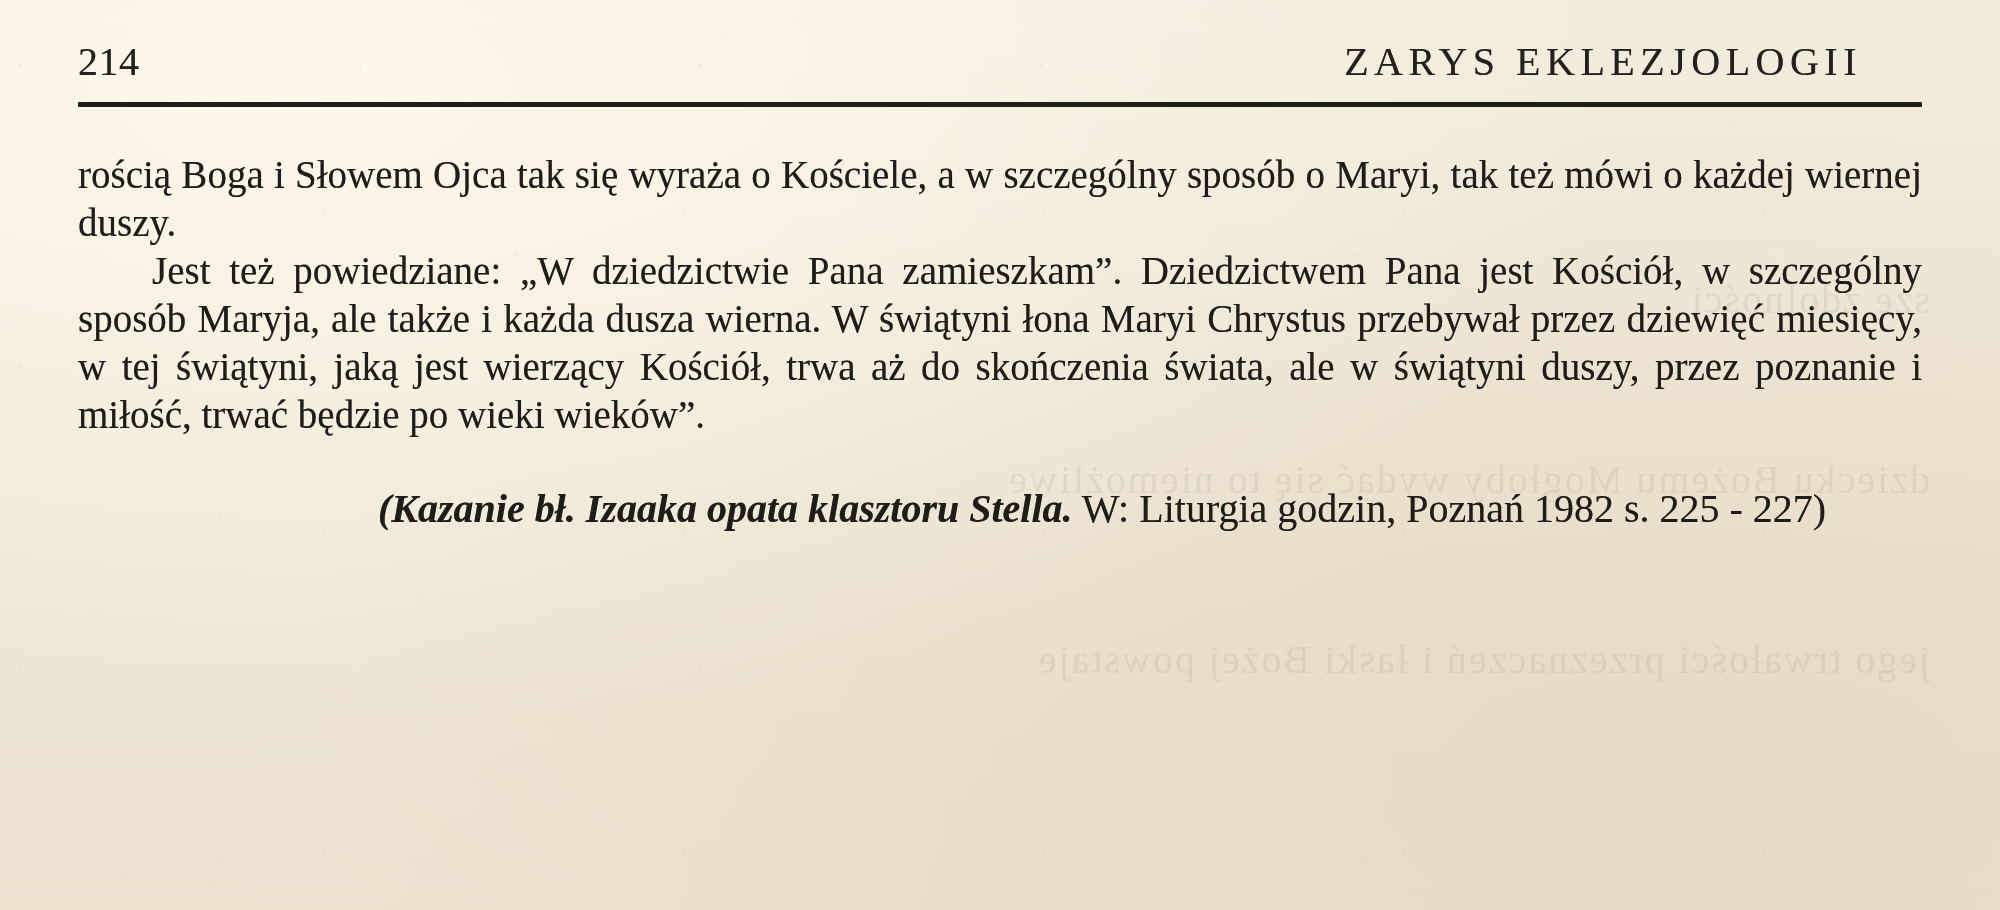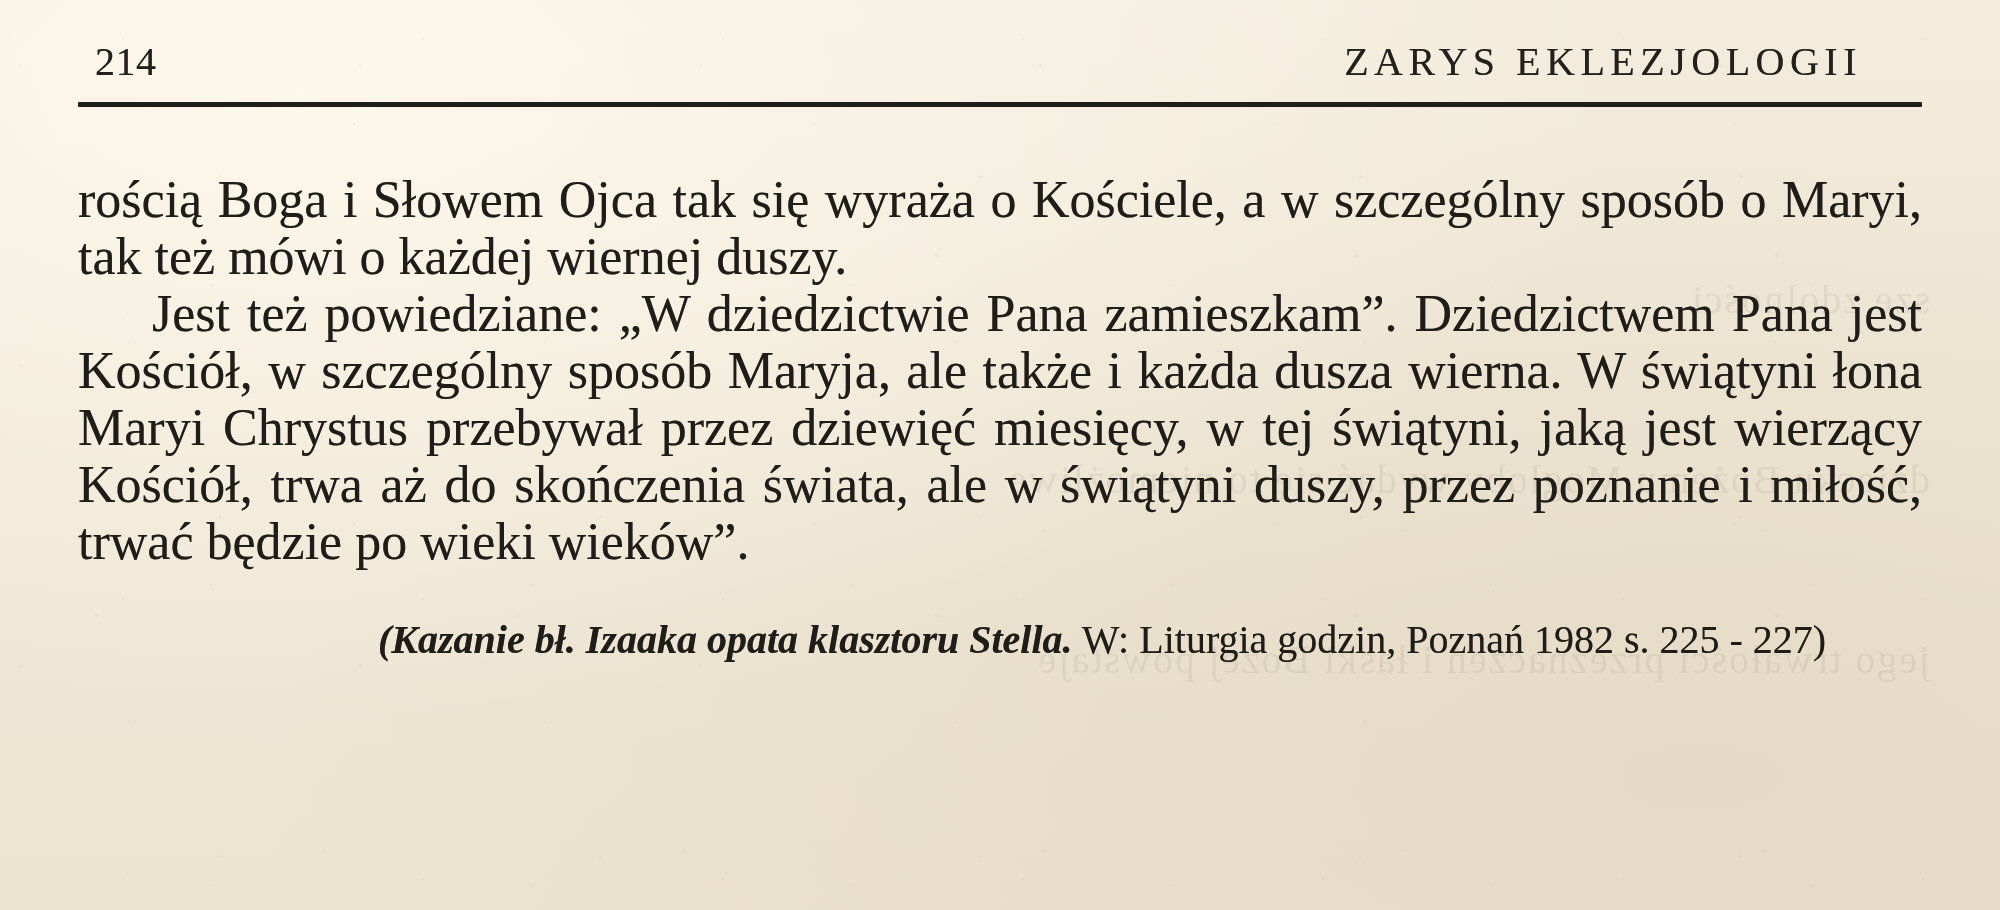--- a/index.html
+++ b/index.html
@@ -70,21 +70,20 @@
     display: flex;
     align-items: baseline;
     padding-top: 38px;
     height: 56px;
   }
   .folio {
     font-size: 40px;
     color: #23211d;
     letter-spacing: 0.5px;
     width: 200px;
-    margin-left: 17px;
   }
   .running-title {
     flex: 1;
     text-align: right;
     font-size: 40px;
     letter-spacing: 5.5px;
     color: #23211d;
     margin-left: -120px;
     padding-right: 60px;
     white-space: nowrap;
@@ -92,23 +91,23 @@
   .rule {
     height: 5px;
     background: #201e1a;
     margin-top: 8px;
     margin-bottom: 0;
     border-radius: 1px;
   }
 
   
   .body-text {
-    margin-top: 64px;
-    font-size: 52px;
-    line-height: 57px;
+    margin-top: 44px;
+    font-size: 39px;
+    line-height: 48px;
     color: #1f1d19;
     text-align: justify;
     text-justify: inter-word;
   }
   .para {
     margin: 0 0 0 0;
     text-align: justify;
     text-align-last: left;
   }
   .para + .para { margin-top: 0; }

